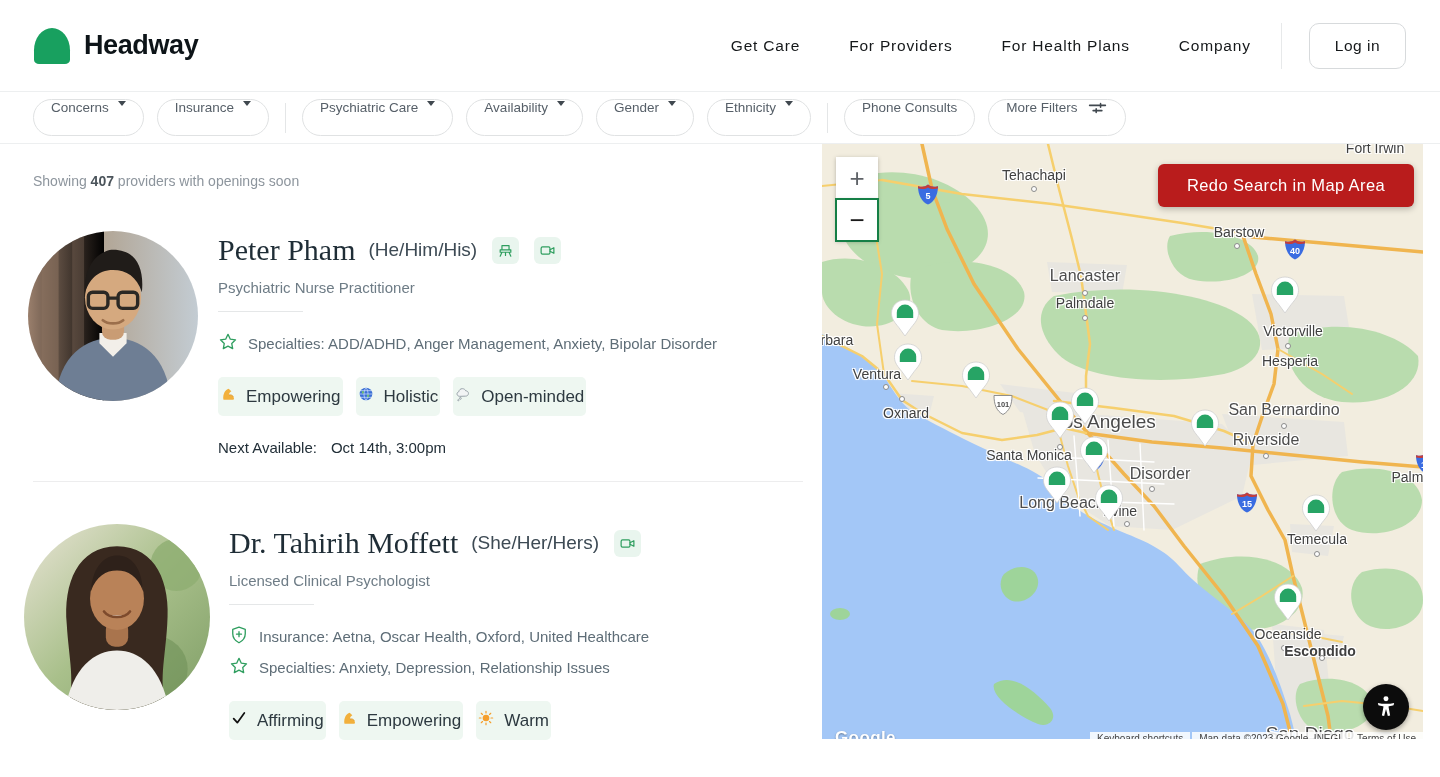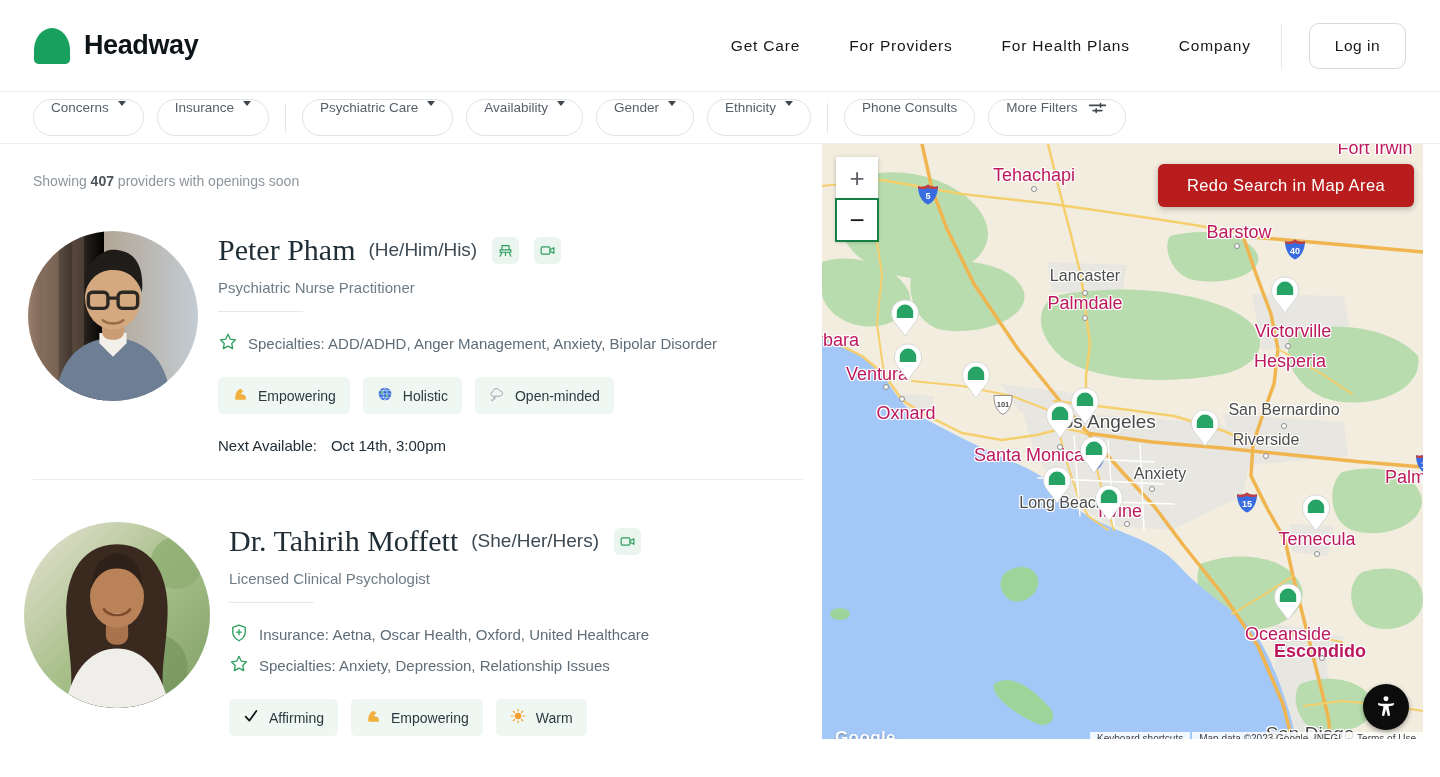--- a/index.html
+++ b/index.html
@@ -52,40 +52,40 @@
     color:#1f2d36; cursor:pointer; }
   .pronouns { font-size:19px; color:#3d4a54; }
   .mode-chip { width:27px; height:27px; border-radius:6px; background:#e9f5ee;
     display:flex; align-items:center; justify-content:center; margin-left:2px; }
   .ptitle { font-size:15px; color:#6e7c86; margin-top:12px; }
   .tdivider { width:85px; height:1px; background:#e5e7e8; margin:15px 0 20px; }
   .meta-row { display:flex; align-items:center; gap:10px; font-size:15px;
     color:#5e6d77; margin-top:8px; }
   .badges { display:flex; gap:13px; margin-top:22px; }
   .badge { display:inline-flex; align-items:center; gap:10px; background:#eef7f1;
-    border-radius:5px; padding:9px 14px; font-size:14px; color:#2d3940; }
+    border-radius:5px; padding:9px 2px; font-size:17px; color:#2d3940; }
   .next { margin-top:23px; font-size:15px; color:#222f38; }
   .next .when { margin-left:14px; }
   .card-sep { height:1px; background:#ededee; margin-top:25px; width:770px; }
 
   
   .map { position:absolute; left:822px; top:144px; width:601px; height:595px;
     background:#f2eddf; overflow:hidden; cursor:grab; }
   .map > svg.base { position:absolute; inset:0; }
   .zoomctl { position:absolute; left:14px; top:13px; width:42px; z-index:4; }
   .zbtn { width:42px; height:42px; background:#fff; border:none; display:flex;
     align-items:center; justify-content:center; font-size:26px; color:#5f6368;
     cursor:pointer; box-shadow:0 1px 4px rgba(0,0,0,.25); font-family:inherit; }
   .zbtn.minus { outline:2px solid #157f46; outline-offset:-1px; color:#1a1a1a; }
   .redo-btn { position:absolute; left:336px; top:20px; width:256px; height:43px;
     background:#b91c1c; color:#fff; border:none; border-radius:6px; font-size:16.5px;
     letter-spacing:0.4px; cursor:pointer; box-shadow:0 2px 6px rgba(0,0,0,.25);
     font-family:inherit; z-index:4; }
-  .mlabel { position:absolute; transform:translate(-50%,-50%); font-size:18px;
-    color:#be185d; white-space:nowrap; z-index:2;
+  .mlabel { position:absolute; transform:translate(-50%,-50%); font-size:14px;
+    color:#404040; white-space:nowrap; z-index:2;
     text-shadow:-1px -1px 0 #fff,1px -1px 0 #fff,-1px 1px 0 #fff,1px 1px 0 #fff,0 0 3px #fff; }
   .mlabel.city { font-size:16px; color:#4c4c4c; }
   .mlabel.big { font-size:19px; color:#494949; }
   .mdot { position:absolute; width:6px; height:6px; border:1.5px solid #8b8b8b;
     background:#fdfdfd; border-radius:50%; transform:translate(-50%,-50%); z-index:2; }
   .pin { position:absolute; width:30px; height:38px; transform:translate(-50%,-100%);
     z-index:3; cursor:pointer; }
   .shield { position:absolute; transform:translate(-50%,-50%); z-index:2; }
   .glogo { position:absolute; left:13px; bottom:-9px; color:#fff; font-size:17px;
     font-weight:700; letter-spacing:0.4px; text-shadow:0 1px 2px rgba(0,0,0,.4); z-index:4; }
@@ -410,21 +410,21 @@
       <div class="mdot" style="left: 64px; top: 243px;"></div>
       <div class="mlabel " style="left: 84px; top: 269px;">Oxnard</div>
       <div class="mdot" style="left: 80px; top: 255px;"></div>
       <div class="mlabel " style="left: 207px; top: 311px;">Santa Monica</div>
       <div class="mdot" style="left: 238px; top: 303px;"></div>
       <div class="mlabel big" style="left: 282px; top: 278px;">Los Angeles</div>
       <div class="mlabel city" style="left: 462px; top: 266px;">San Bernardino</div>
       <div class="mdot" style="left: 462px; top: 282px;"></div>
       <div class="mlabel city" style="left: 444px; top: 296px;">Riverside</div>
       <div class="mdot" style="left: 444px; top: 312px;"></div>
-      <div class="mlabel city" style="left: 338px; top: 330px;">Anxiety</div>
+      <div class="mlabel city" style="left: 338px; top: 330px;">Disorder</div>
       <div class="mdot" style="left: 330px; top: 345px;"></div>
       <div class="mlabel city" style="left: 240px; top: 359px;">Long Beach</div>
       <div class="mlabel " style="left: 298px; top: 367px;">Irvine</div>
       <div class="mdot" style="left: 305px; top: 380px;"></div>
       <div class="mlabel " style="left: 495px; top: 395px;">Temecula</div>
       <div class="mdot" style="left: 495px; top: 410px;"></div>
       <div class="mlabel " style="left: 592px; top: 333px;">Palm S</div>
       <div class="mlabel " style="left: 466px; top: 490px;">Oceanside</div>
       <div class="mdot" style="left: 462px; top: 504px;"></div>
       <div class="mlabel " style="left: 498px; top: 507px; font-weight: bold;">Escondido</div>

